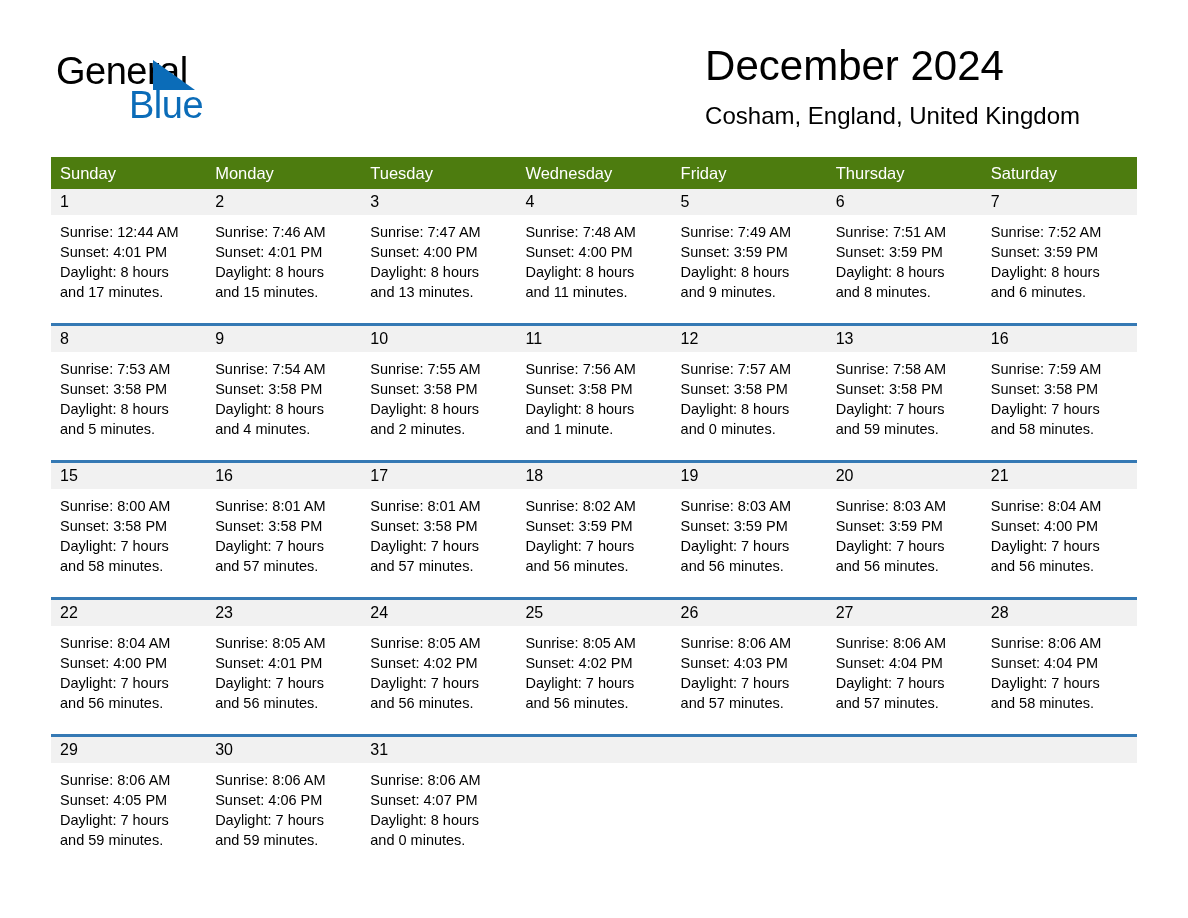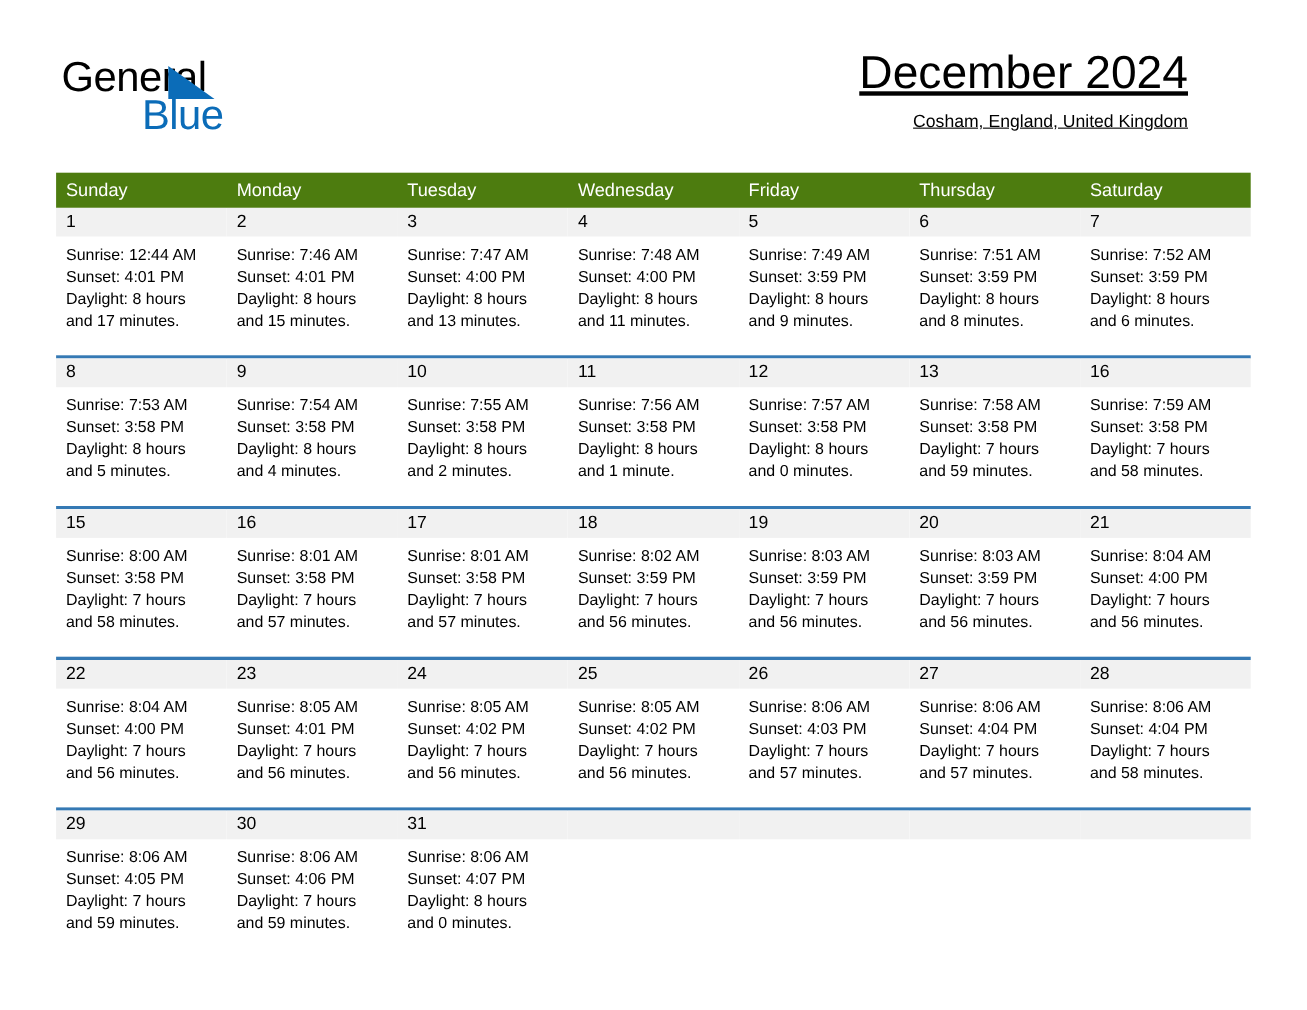--- a/index.html
+++ b/index.html
@@ -61,33 +61,31 @@
     font-size: 38px;
     letter-spacing: -0.5px;
     color: #0b6cb8;
     line-height: 1;
   }
 
   .title-block {
     position: absolute;
     right: 52px;
     top: 44px;
-    text-align: right;
-    text-decoration: underline;
   }
   .month-title {
     font-size: 42px;
     font-weight: normal;
     line-height: 1.05;
     color: #000000;
     white-space: nowrap;
   }
   .location {
     margin-top: 14px;
-    font-size: 16px;
+    font-size: 24px;
     font-weight: normal;
     color: #000000;
     white-space: nowrap;
   }
 
   
   .calendar {
     position: absolute;
     left: 51px;
     top: 157px;

